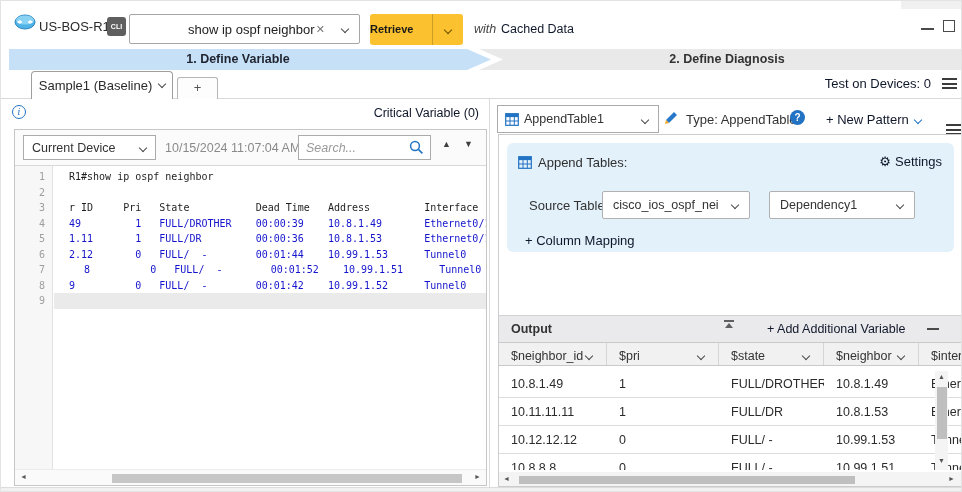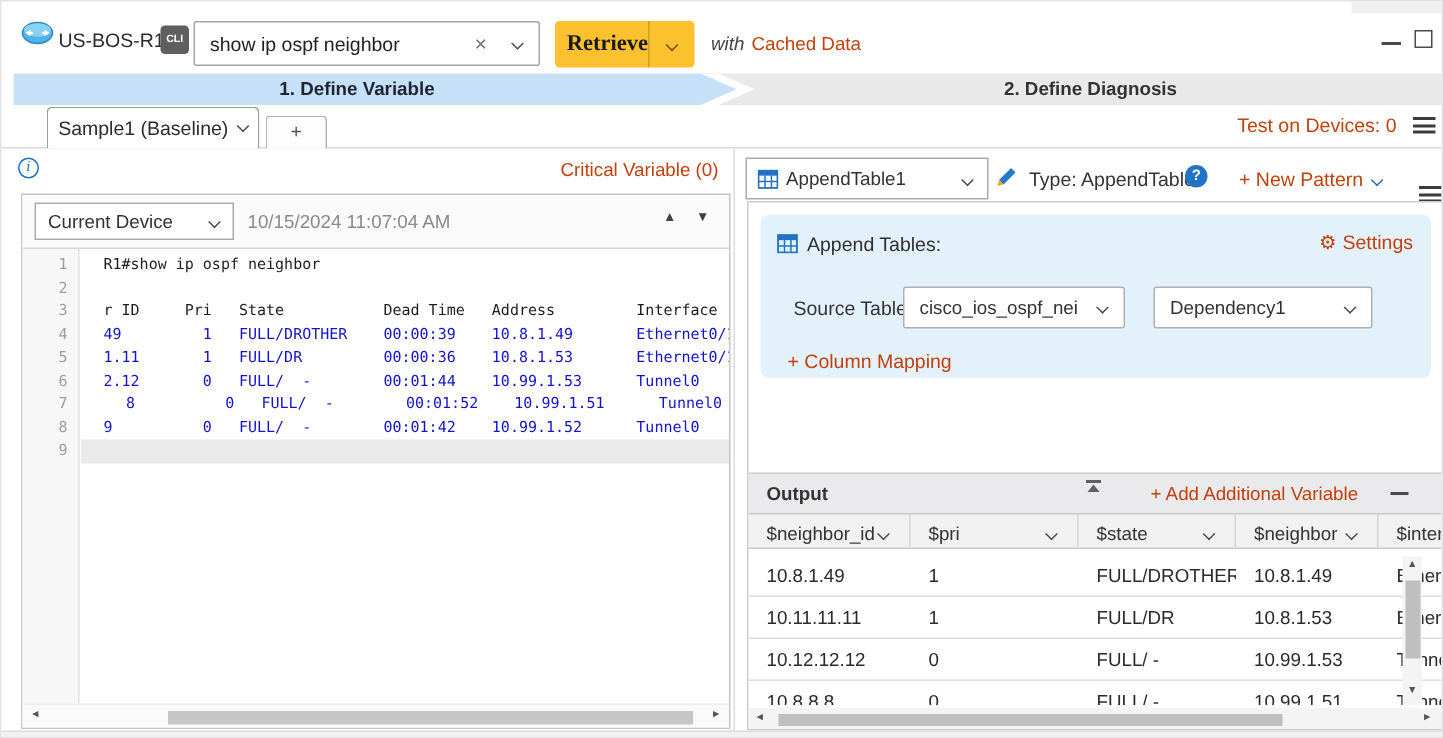--- a/index.html
+++ b/index.html
@@ -3,41 +3,41 @@
 <meta charset="utf-8">
 <style>
   * { margin:0; padding:0; box-sizing:border-box; }
   html,body { background:#fff; }
   #app {
     position:relative; width:962px; height:492px; background:#fff;
     font-family:"Liberation Sans", sans-serif; font-size:13px; color:#2b2b2b;
     overflow:hidden; border:1px solid #e3e3e3;
   }
   .abs { position:absolute; }
-  .link { color:#c2410c; cursor:pointer; text-decoration:none; }
+  .link { color:#0f172a; cursor:pointer; text-decoration:none; }
   .chv { display:inline-block; width:6px; height:6px; border-right:1.6px solid #4a4a4a;
          border-bottom:1.6px solid #4a4a4a; transform:rotate(45deg); }
   .chv.blue { border-color:#2273C4; }
   .burger { width:15px; height:11px; border-top:2px solid #3c3c3c;
             border-bottom:2px solid #3c3c3c; position:relative; }
   .burger:before { content:""; position:absolute; left:0; right:0; top:2.5px; height:2px; background:#3c3c3c; }
 
   
   #topstrip { left:900px; top:0; width:62px; height:8px; background:#F0F0F1; }
   #router-icon { left:13px; top:13px; }
   #device-name { left:38px; top:18px; font-size:13px; color:#2b2b2b; }
   #cli-badge { left:106px; top:16px; width:19px; height:19px; background:#5f5f5f; border-radius:3px;
                color:#fff; font-size:7px; font-weight:bold; display:flex; align-items:center; justify-content:center; }
   #cmd-combo { left:128px; top:13px; width:231px; height:30px; border:1px solid #a6a6a6; border-radius:2px;
-               background:#fff; display:flex; align-items:center; }
+               background:#fff; display:flex; align-items:center;padding-left:48px; }
   #cmd-text { margin-left:10px; font-size:13px; color:#222; white-space:nowrap; overflow:hidden; width:160px; border:none; outline:none; font-family:"Liberation Sans",sans-serif; }
   #cmd-clear { position:absolute; right:34px; top:8px; font-size:11px; color:#777; }
   #cmd-chev { position:absolute; right:11px; top:11px; }
   #retrieve-btn { left:369px; top:13px; width:93px; height:31px; background:#FBC12E; border-radius:3px; display:flex; }
-  #retrieve-label { width:62px; text-align:right; line-height:31px; font-weight:bold; color:#1a1a1a; font-size:15px;font-family:Liberation Serif, serif; }
+  #retrieve-label { width:62px; text-align:left; line-height:31px; font-weight:bold; color:#1a1a1a; font-size:11px; }
   #retrieve-divider { width:1px; height:31px; background:rgba(0,0,0,0.18); }
   #retrieve-chev { flex:1; display:flex; align-items:center; justify-content:center; }
   #retrieve-chev .chv { border-color:#6b4e00; }
   #with-label { left:473px; top:21px; font-style:italic; font-size:12.5px; color:#444; }
   #cached-label { left:500px; top:21px; font-size:12.5px; }
   #min-icon { left:920px; top:27px; width:13px; height:2px; background:#4a4a4a; }
   #max-icon { left:942px; top:19px; width:12px; height:12px; border:1.5px solid #4a4a4a; background:#fff; }
 
   
   #stepbar { left:8px; top:48px; width:954px; height:21px; }
@@ -208,20 +208,27 @@
   <div id="info-icon" class="abs">i</div>
   <span id="critical-var" class="abs link">Critical Variable (0)</span>
 
   <div id="editor" class="abs">
     <div id="ed-toolbar">
       <div id="dev-select">
         <span class="lbl">Current Device</span>
         <span class="chv"></span>
       </div>
       <span id="timestamp">10/15/2024 11:07:04 AM</span>
+      <div id="search-box">
+        <input id="search-input" placeholder="Search..." style="">
+        <svg id="search-icon" width="15" height="15" viewBox="0 0 15 15">
+          <circle cx="6" cy="6" r="4.4" fill="none" stroke="#2273C4" stroke-width="1.5"></circle>
+          <line x1="9.4" y1="9.4" x2="13.4" y2="13.4" stroke="#2273C4" stroke-width="1.6"></line>
+        </svg>
+      </div>
       <span id="find-up">▲</span>
       <span id="find-down">▼</span>
     </div>
 
     <div id="ed-gutter">
         <div class="gutter-num">1</div>
         <div class="gutter-num">2</div>
         <div class="gutter-num">3</div>
         <div class="gutter-num">4</div>
         <div class="gutter-num">5</div>

